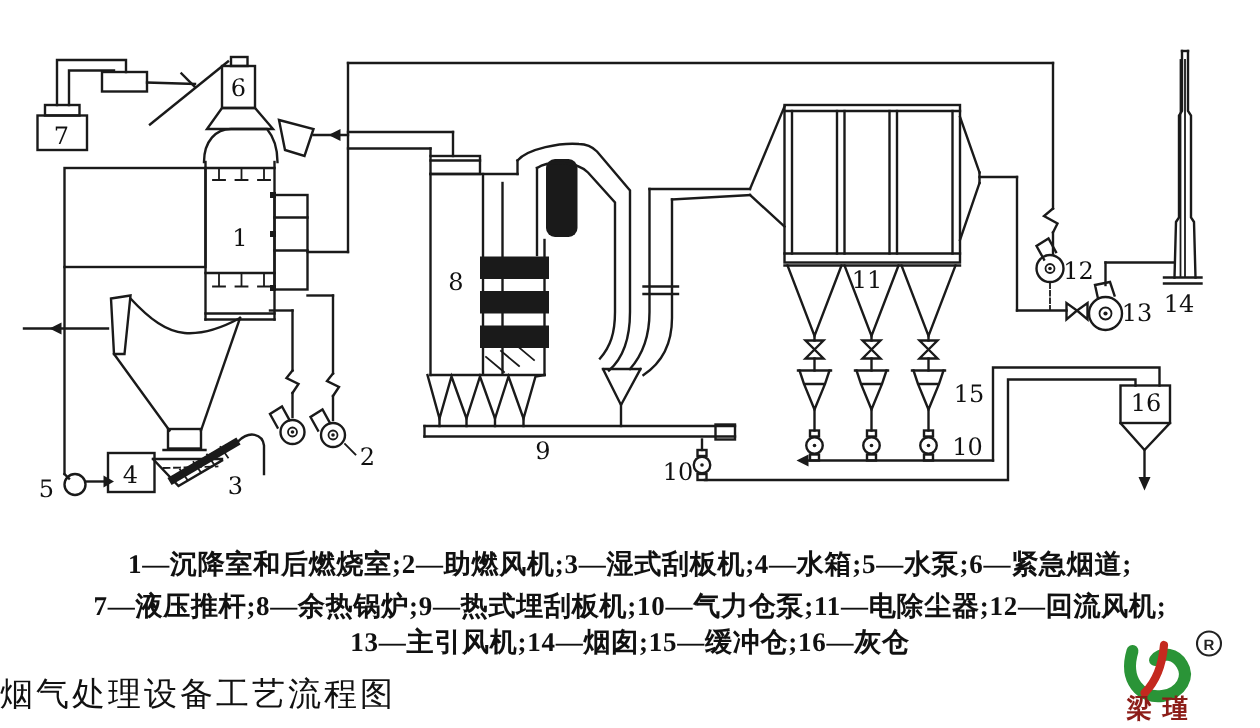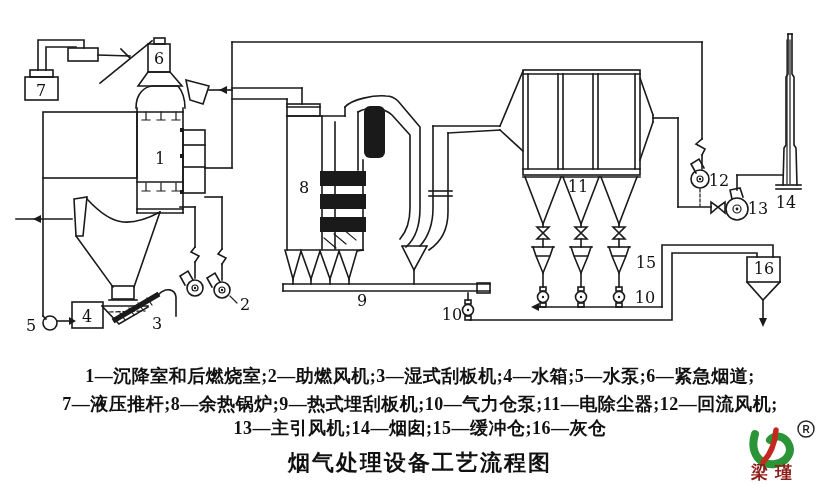--- a/index.html
+++ b/index.html
@@ -5,22 +5,22 @@
   html,body{margin:0;padding:0;}
   body{width:840px;height:485px;position:relative;background:#ffffff;overflow:hidden;
        font-family:"Liberation Serif", serif;color:#111;}
   .diagram{position:absolute;left:0;top:0;}
   .ln{fill:none;stroke:#1a1a1a;stroke-width:1.6;stroke-linecap:square;stroke-linejoin:miter;}
   .thin{stroke-width:1.2;}
   .blk{fill:#1a1a1a;stroke:none;}
   .lbl{font:16px "DejaVu Serif", serif;fill:#111;stroke:none;text-anchor:middle;}
   .legend-line{position:absolute;left:0;width:840px;text-align:center;
                font-size:18px;font-weight:bold;letter-spacing:0.5px;white-space:nowrap;}
-  .page-title{position:absolute;left:0;width:840px;text-align:center;
-              font-size:22px;font-weight:bold;letter-spacing:2px;}
+  .page-title{position:absolute;left:0;width:840px;text-align:left;
+              font-size:22px;font-weight:normal;letter-spacing:2px;}
   .logo{position:absolute;left:731px;top:404px;width:100px;height:78px;}
   .brand-text{font:bold 17px "Liberation Sans", sans-serif;fill:#8c1d18;letter-spacing:7px;}
   .rmark{font:bold 10px "Liberation Sans", sans-serif;fill:#222;text-anchor:middle;}
 </style>
 </head>
 <body>
 
 <svg class="diagram" width="840" height="362" viewBox="0 0 840 362">
 
   <g>

